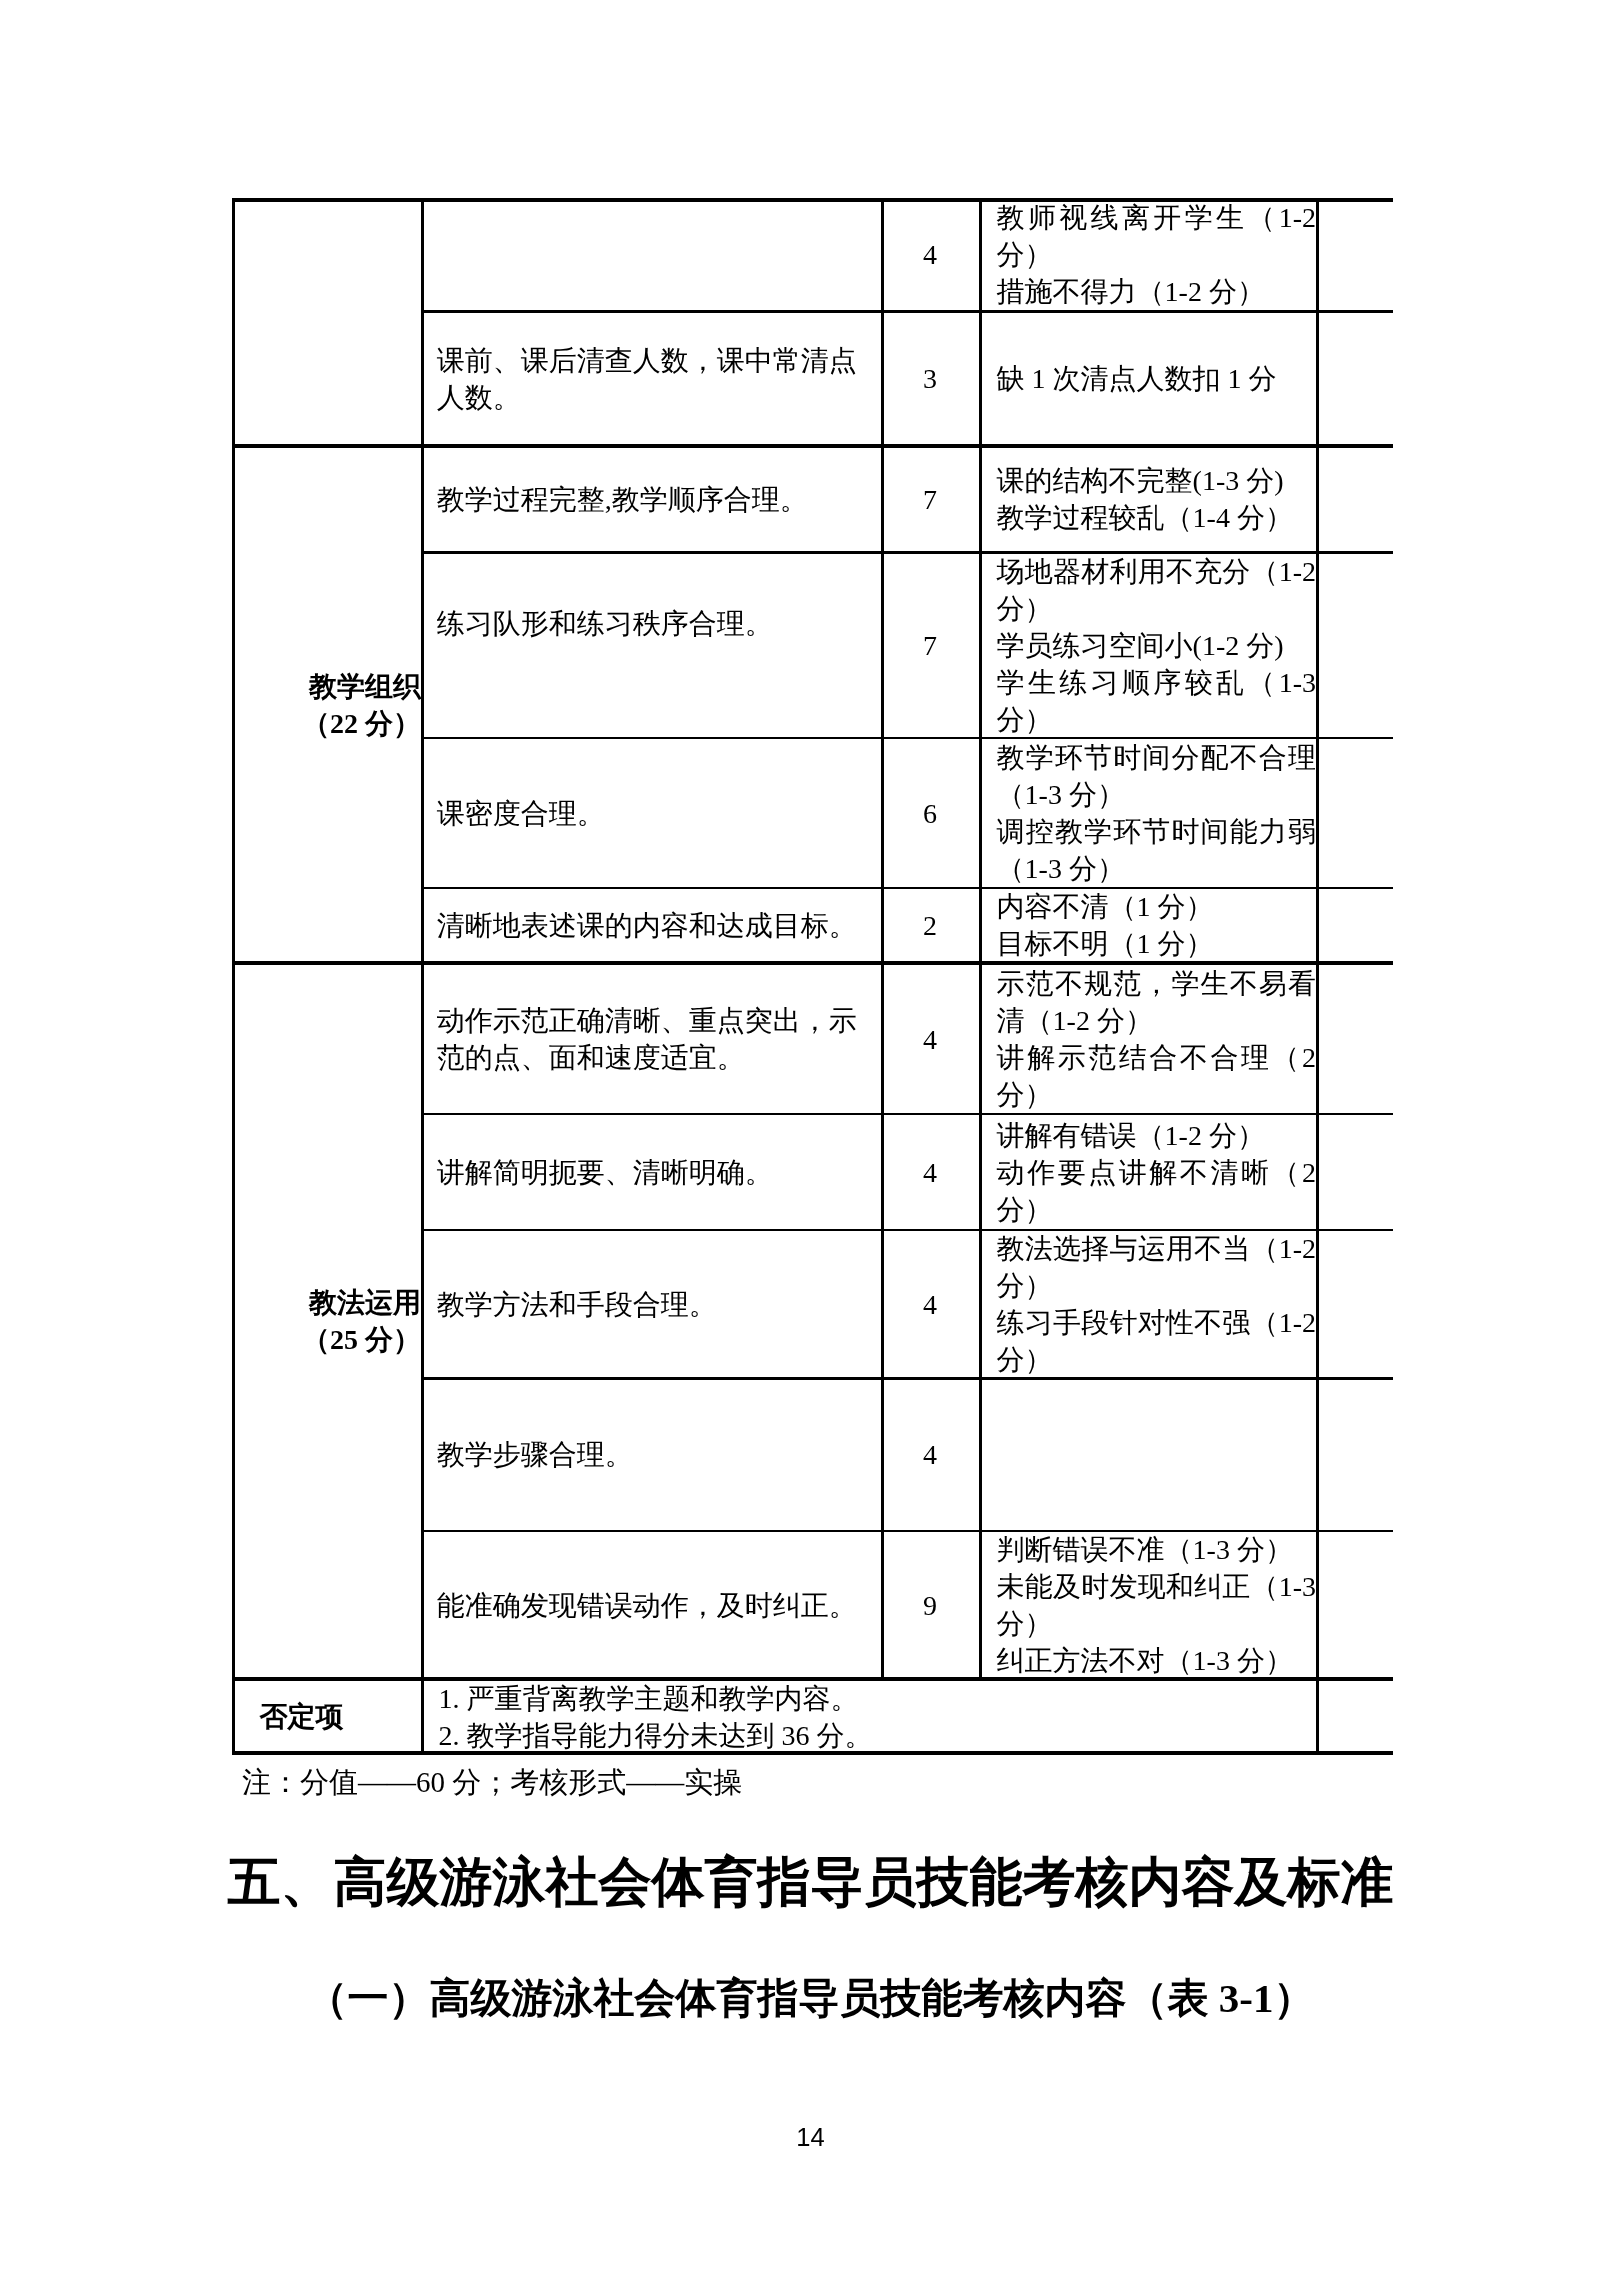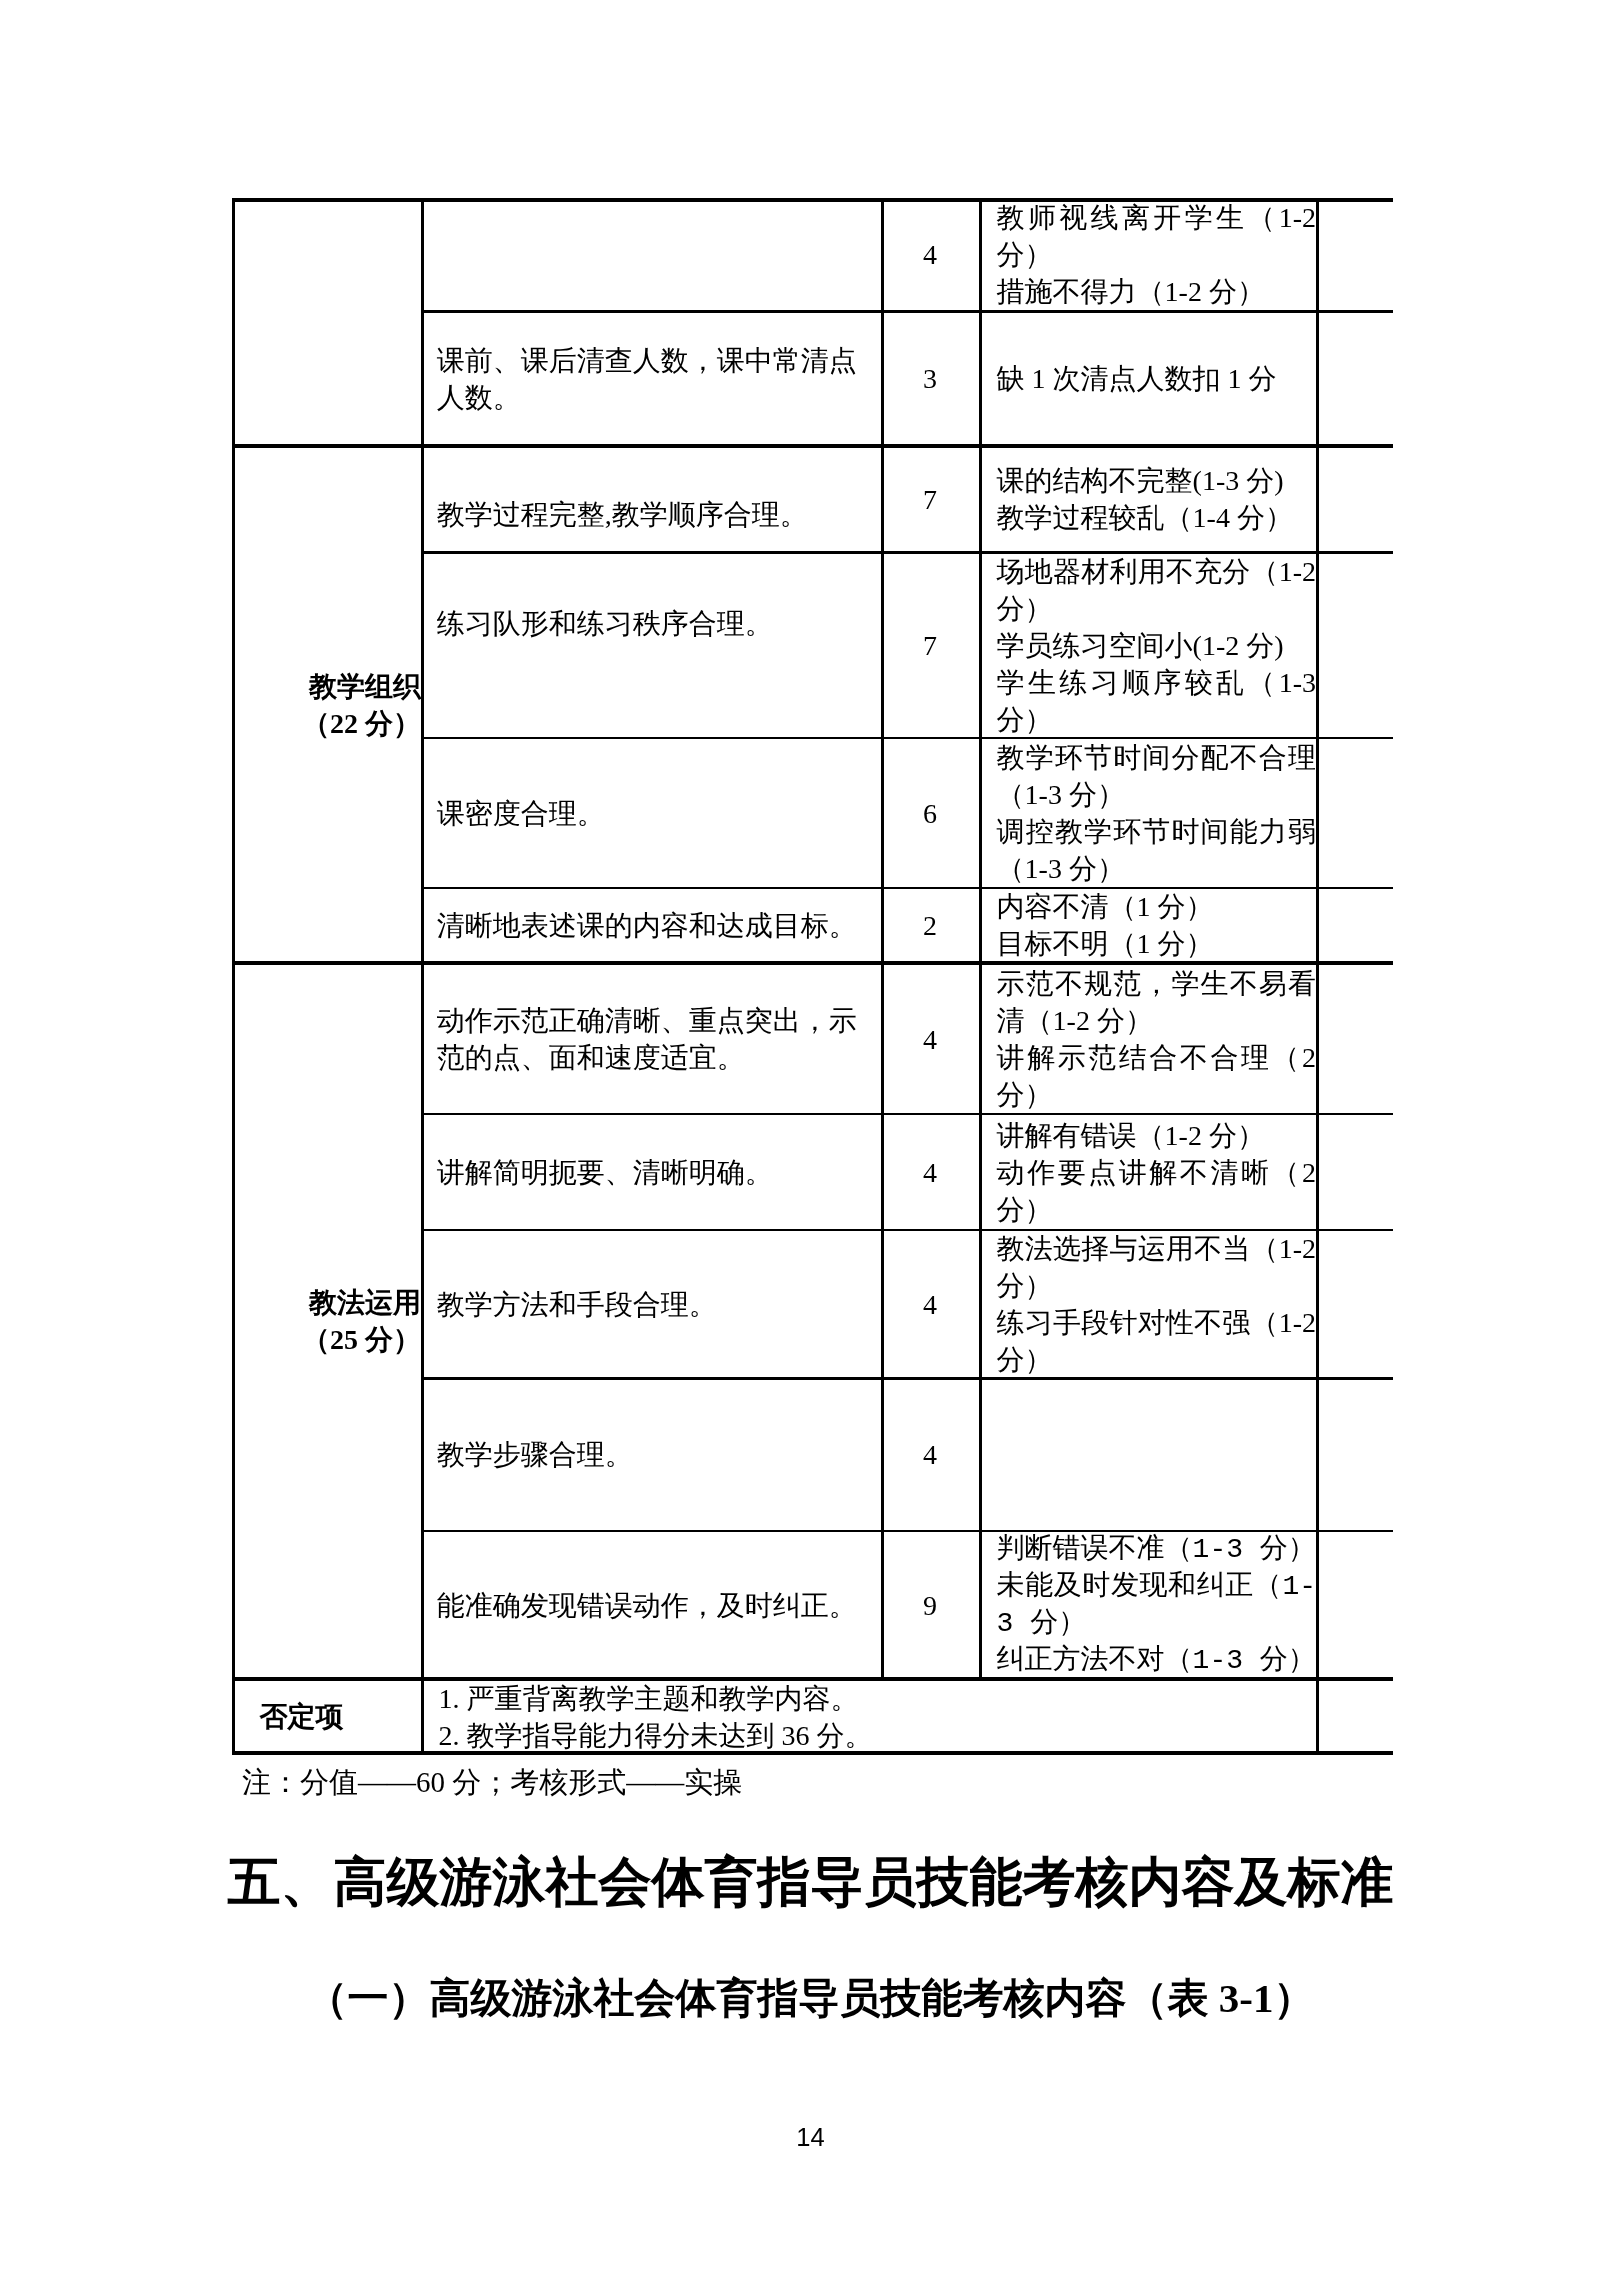--- a/index.html
+++ b/index.html
@@ -56,21 +56,21 @@
     <div class="cell crit" style="top:113px;height:135px;">
         <div class="txt">课前、课后清查人数，课中常清点人数。</div>
       </div>
     <div class="cell score" style="top:113px;height:135px;">
         <div class="txt">3</div>
       </div>
     <div class="cell ded" style="top:113px;height:135px;">
         <div class="txt">缺 1 次清点人数扣 1 分</div>
       </div>
 
-    <div class="cell crit" style="top:263px;height:106px;">
+    <div class="cell crit" style="top:248px;height:106px;">
         <div class="txt">教学过程完整,教学顺序合理。</div>
       </div>
     <div class="cell score" style="top:248px;height:106px;">
         <div class="txt">7</div>
       </div>
     <div class="cell ded" style="top:248px;height:106px;">
         <div class="txt">课的结构不完整(1-3 分)
 教学过程较乱（1-4 分）</div>
       </div>
 
@@ -147,21 +147,21 @@
     <div class="cell score" style="top:1180px;height:153px;">
         <div class="txt">4</div>
       </div>
 
     <div class="cell crit" style="top:1333px;height:148px;">
         <div class="txt">能准确发现错误动作，及时纠正。</div>
       </div>
     <div class="cell score" style="top:1333px;height:148px;">
         <div class="txt">9</div>
       </div>
-    <div class="cell ded" style="top:1333px;height:148px;font-family:Liberation Mono, monospace;">
+    <div class="cell ded" style="top:1333px;height:148px;">
         <div class="txt">判断错误不准（1-3 分）
 未能及时发现和纠正（1-3 分）
 纠正方法不对（1-3 分）</div>
       </div>
 
     <div class="cell vlabel" style="top:1481px;height:75px;">
         <div class="txt">否定项</div>
       </div>
     <div class="cell vtext" style="top:1481px;height:75px;">
         <div class="txt">1. 严重背离教学主题和教学内容。

